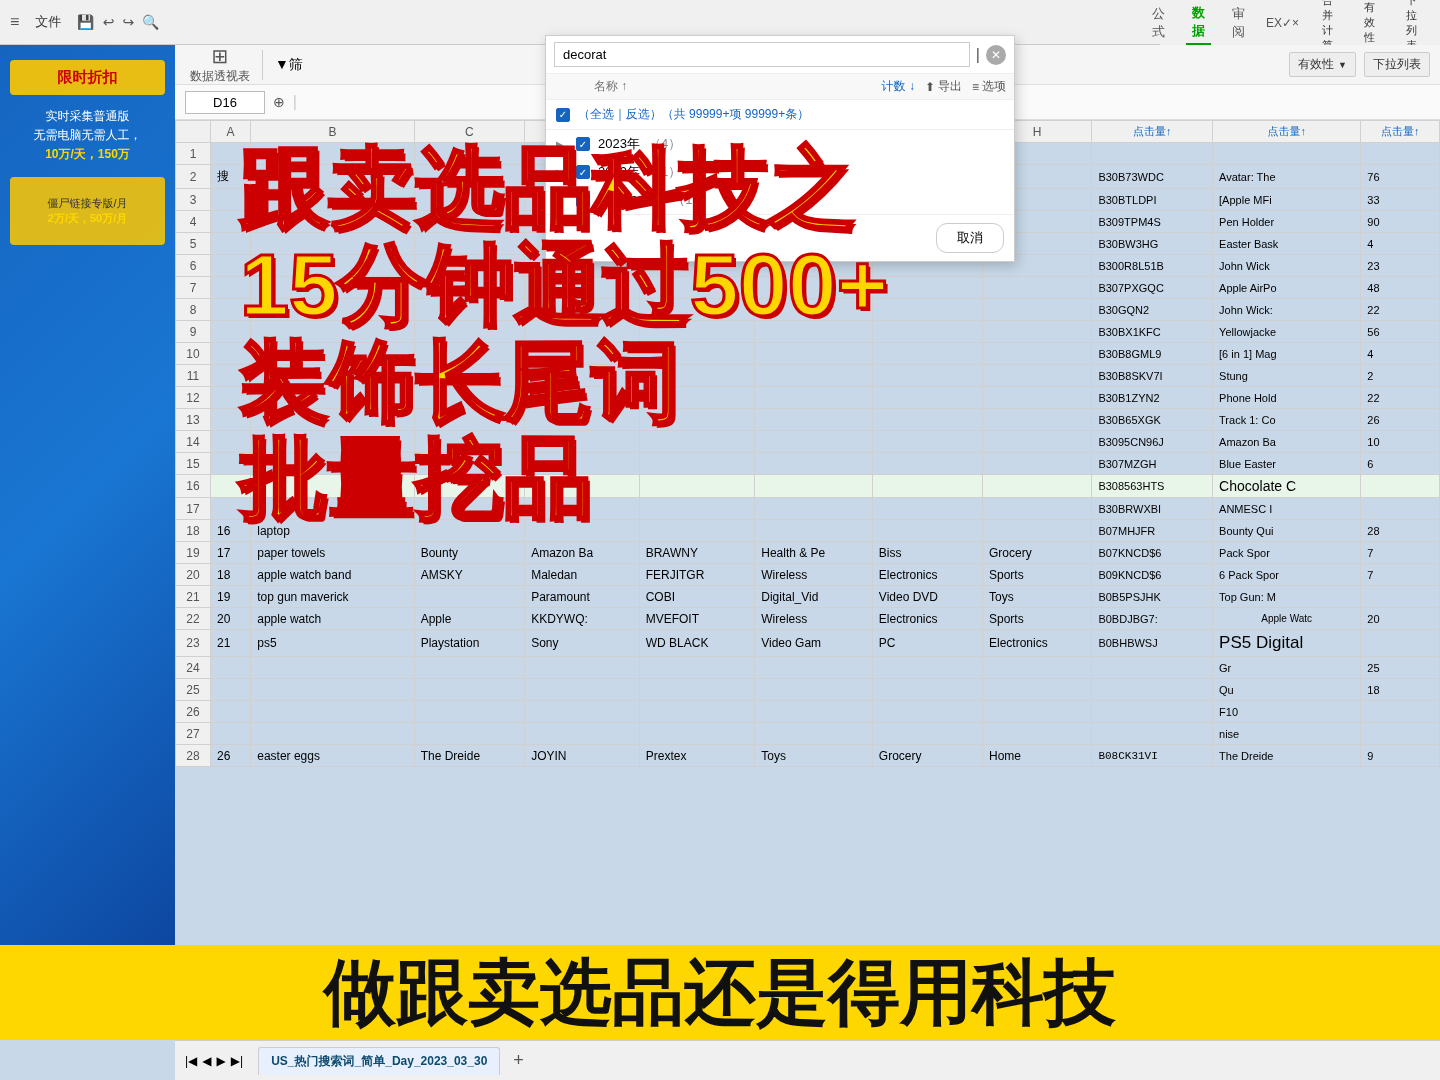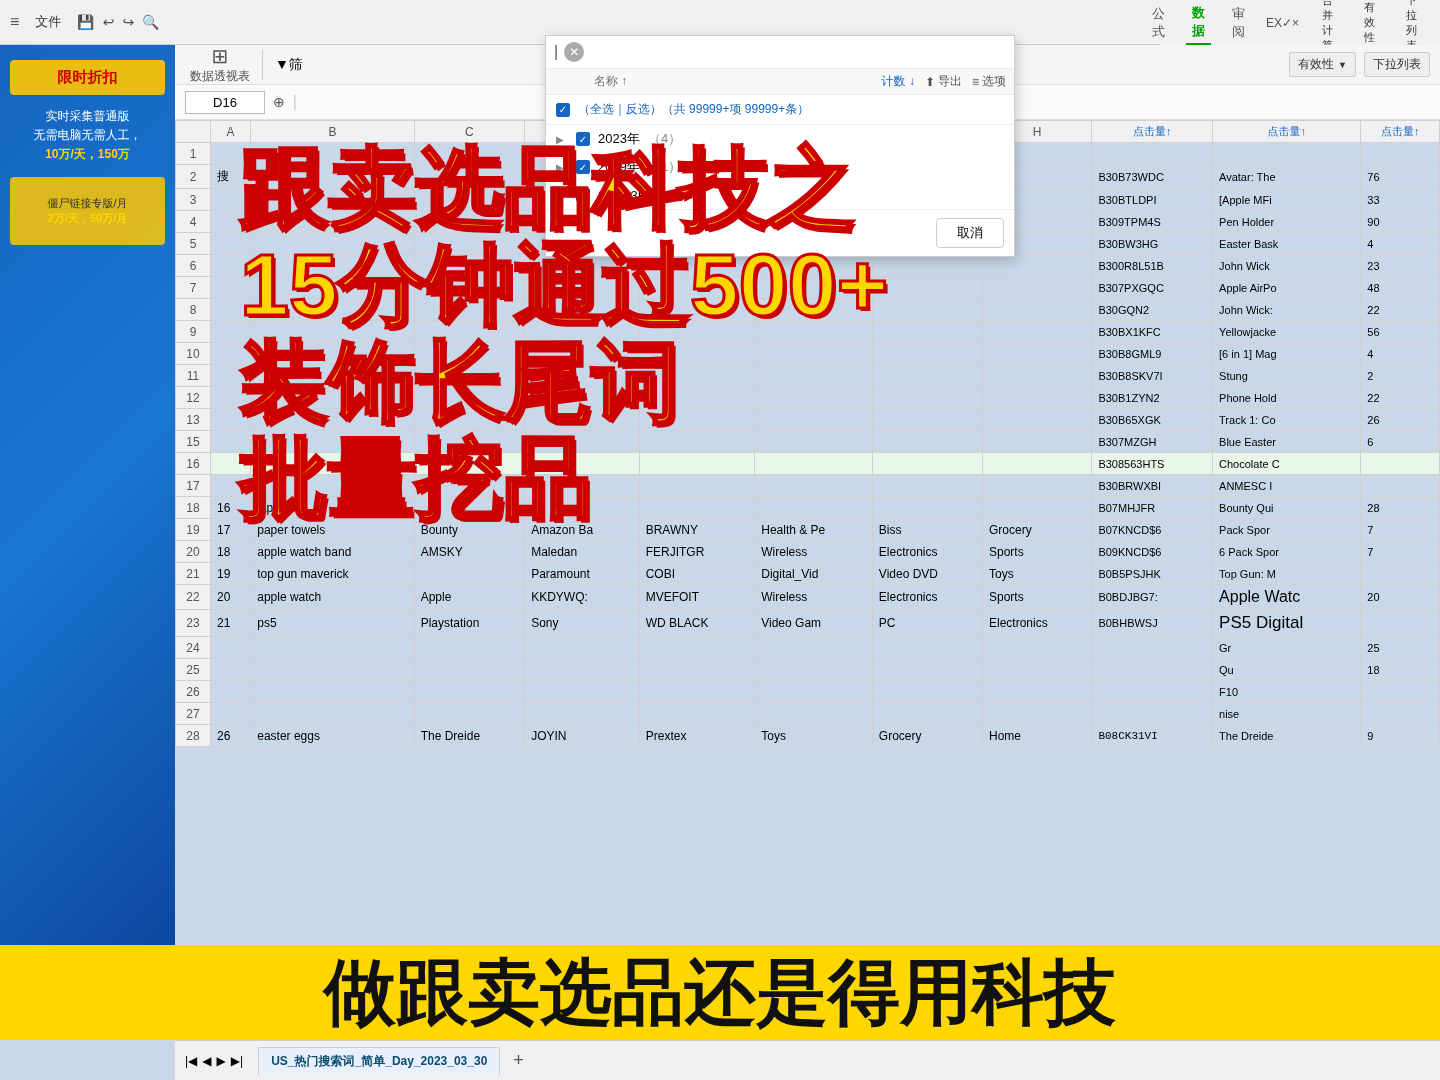--- a/index.html
+++ b/index.html
@@ -345,21 +345,21 @@
       display: flex;
       justify-content: flex-end;
     }
 
     .cancel-btn {
       padding: 5px 20px;
       border: 1px solid #ccc;
       background: white;
       cursor: pointer;
       font-size: 13px;
-      border-radius: 4px;
+      border-radius: 11px;
     }
 
     
     .overlay-text {
       position: absolute;
       top: 140px;
       left: 240px;
       width: 760px;
       z-index: 200;
       pointer-events: none;
@@ -727,20 +727,34 @@
         <td></td>
           <td></td>
           <td></td>
         <td></td>
           <td></td>
         <td style="font-size:11px;">B30B65XGK</td>
         <td style="font-size:11px;">Track 1: Co</td>
         <td style="font-size:11px;">26</td>
       </tr>
       <tr>
+        <td class="row-header">14</td>
+        <td></td>
+          <td></td>
+          <td></td>
+        <td></td>
+          <td></td>
+          <td></td>
+        <td></td>
+          <td></td>
+        <td style="font-size:11px;">B3095CN96J</td>
+        <td style="font-size:11px;">Amazon Ba</td>
+        <td style="font-size:11px;">10</td>
+      </tr>
+      <tr>
         <td class="row-header">15</td>
         <td></td>
           <td></td>
           <td></td>
         <td></td>
           <td></td>
           <td></td>
         <td></td>
           <td></td>
         <td style="font-size:11px;">B307MZGH</td>
@@ -751,21 +765,21 @@
         <td class="row-header" style="background:#c8e6c9;">16</td>
         <td></td>
           <td></td>
           <td></td>
         <td></td>
           <td></td>
           <td></td>
         <td></td>
           <td></td>
         <td style="font-size:11px;">B308563HTS</td>
-        <td style="font-size:11px;margin-top:32px;">Chocolate C</td>
+        <td style="font-size:14px;margin-top:32px;">Chocolate C</td>
         <td style="font-size:11px;"></td>
       </tr>
       <tr>
         <td class="row-header">17</td>
         <td></td>
           <td></td>
           <td></td>
         <td></td>
           <td></td>
           <td></td>
@@ -835,21 +849,21 @@
         <td class="row-header">22</td>
         <td>20</td>
         <td>apple watch</td>
         <td>Apple</td>
         <td>KKDYWQ:</td>
         <td>MVEFOIT</td>
         <td>Wireless</td>
         <td>Electronics</td>
         <td>Sports</td>
         <td style="font-size:11px;">B0BDJBG7:</td>
-        <td style="font-size:16px;">Apple Watc</td>
+        <td style="font-size:10px;text-align:center;">Apple Watc</td>
         <td style="font-size:11px;">20</td>
       </tr>
       <tr>
         <td class="row-header">23</td>
         <td>21</td>
         <td>ps5</td>
         <td>Playstation</td>
         <td>Sony</td>
         <td>WD BLACK</td>
         <td>Video Gam</td>
@@ -928,20 +942,21 @@
         <td style="font-size:11px;font-family:Liberation Mono, monospace;">B08CK31VI</td>
         <td style="font-size:11px;">The Dreide</td>
         <td style="font-size:11px;">9</td>
       </tr>
     </tbody>
   </table>
 </div>
 
 <div class="filter-popup">
   <div class="filter-search-bar">
+    <input type="text" class="filter-search-input" value="decorat" style="">
     <span style="color:#555;">|</span>
     <button class="filter-close-btn">✕</button>
   </div>
   <div class="filter-toolbar">
     <span class="filter-col-name">名称 ↑</span>
     <span class="filter-col-count">计数 ↓</span>
     <span class="filter-export">
       <span>⬆</span>
       <span>导出</span>
     </span>

